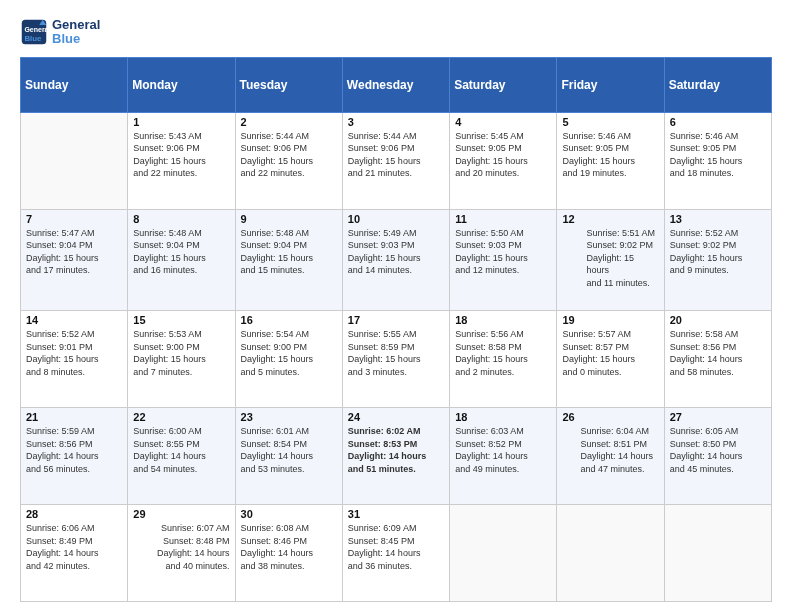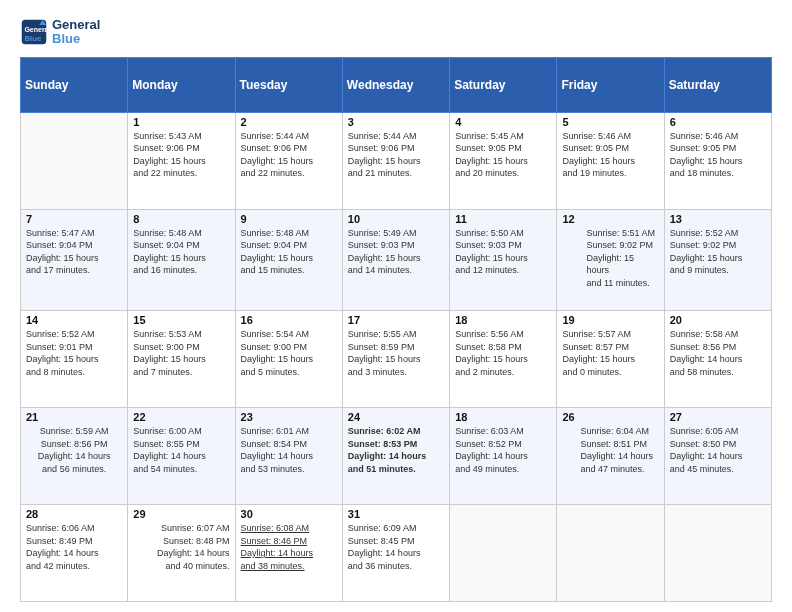--- a/index.html
+++ b/index.html
@@ -272,21 +272,21 @@
             <span class="day-num">20</span>
             <div class="day-info" style="white-space: pre-line;">Sunrise: 5:58 AM
 Sunset: 8:56 PM
 Daylight: 14 hours
 and 58 minutes.</div>
           </td>
         </tr>
         <tr>
           <td>
             <span class="day-num">21</span>
-            <div class="day-info" style="white-space: pre-line; text-align: center;">Sunrise: 5:59 AM
+            <div class="day-info" style="white-space: pre-line;">Sunrise: 5:59 AM
 Sunset: 8:56 PM
 Daylight: 14 hours
 and 56 minutes.</div>
           </td>
           <td>
             <span class="day-num">22</span>
             <div class="day-info" style="white-space: pre-line;">Sunrise: 6:00 AM
 Sunset: 8:55 PM
 Daylight: 14 hours
 and 54 minutes.</div>
@@ -337,21 +337,21 @@
           </td>
           <td>
             <span class="day-num">29</span>
             <div class="day-info" style="white-space: pre-line; text-align: right;">Sunrise: 6:07 AM
 Sunset: 8:48 PM
 Daylight: 14 hours
 and 40 minutes.</div>
           </td>
           <td>
             <span class="day-num">30</span>
-            <div class="day-info" style="white-space: pre-line; text-decoration: underline;">Sunrise: 6:08 AM
+            <div class="day-info" style="white-space: pre-line;">Sunrise: 6:08 AM
 Sunset: 8:46 PM
 Daylight: 14 hours
 and 38 minutes.</div>
           </td>
           <td>
             <span class="day-num">31</span>
             <div class="day-info" style="white-space: pre-line;">Sunrise: 6:09 AM
 Sunset: 8:45 PM
 Daylight: 14 hours
 and 36 minutes.</div>

